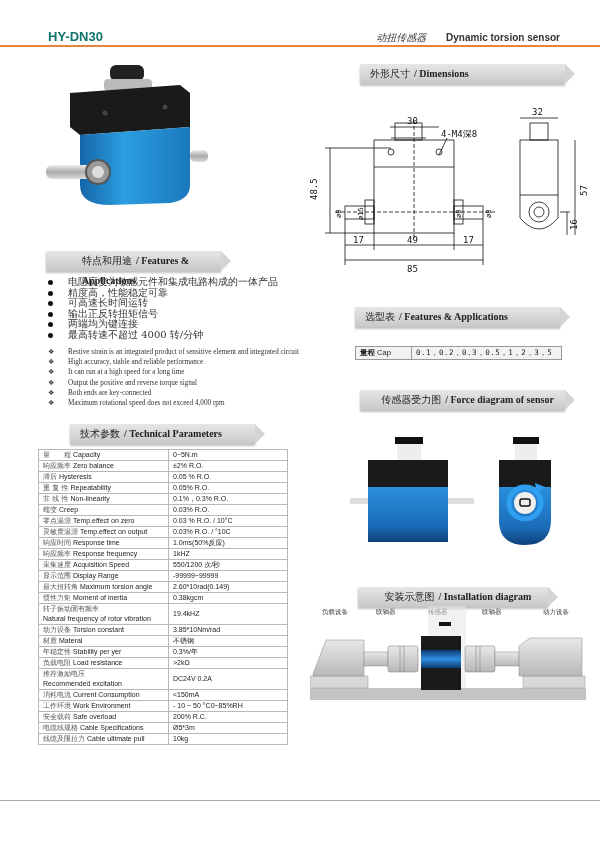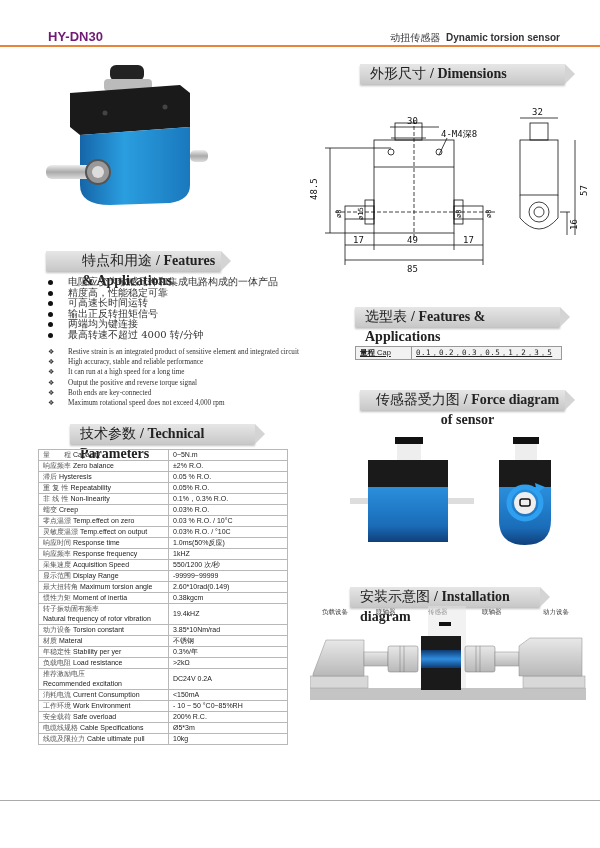--- a/index.html
+++ b/index.html
@@ -1,25 +1,25 @@
 <!DOCTYPE html>
 <html><head>
 <meta charset="utf-8">
 <style>
   * { box-sizing: border-box; margin: 0; padding: 0; }
   html, body { width: 600px; height: 848px; background: #ffffff; overflow: hidden; }
   body { position: relative; font-family: "Liberation Sans", sans-serif; color: #222; }
 
-  .header-title { position: absolute; left: 48px; top: 29px; font-size: 13px; font-weight: bold; color: #701a75; }
+  .header-title { position: absolute; left: 48px; top: 29px; font-size: 13px; font-weight: bold; color: #0f766e; }
   .header-sub { position: absolute; right: 40px; top: 31px; font-size: 10px; font-weight: bold; color: #333; }
-  .header-sub .cn { font-family: "DejaVu Serif", serif; font-weight: normal; margin-right: 3px; }
+  .header-sub .cn { font-family: "DejaVu Serif", serif; font-style: italic; font-weight: normal; margin-right: 17px; }
   .header-line { position: absolute; left: 0; top: 45px; width: 600px; height: 2px; background: #e8843a; }
 
   .banner { position: absolute; height: 20px; background: linear-gradient(180deg, #e6e6e6 0%, #c8c8c8 100%);
-            box-shadow: 0 2px 2px rgba(0,0,0,0.25); font-family: "Liberation Serif", serif; font-size: 14px;
+            box-shadow: 0 2px 2px rgba(0,0,0,0.25); font-family: "Liberation Serif", serif; font-size: 10px;
             font-weight: bold; color: #222; line-height: 20px; padding-left: 10px; }
   .banner::after { content: ""; position: absolute; right: -10px; top: 0; width: 0; height: 0;
                    border-top: 10px solid transparent; border-bottom: 10px solid transparent; border-left: 10px solid #d4d4d4; }
   .banner .cn { font-weight: normal; margin-right: 4px; }
 
   .photo { position: absolute; left: 40px; top: 55px; width: 180px; height: 190px; }
 
   .dims { position: absolute; left: 305px; top: 100px; width: 290px; height: 180px; }
   .dims text { font-family: "DejaVu Sans Mono", monospace; font-size: 9px; fill: #111; }
 
@@ -32,21 +32,21 @@
   .list-en li .dmd { position: absolute; left: 0; top: 0; font-size: 7px; color: #333; }
 
   .param-table { position: absolute; left: 38px; top: 449px; width: 250px; border-collapse: collapse;
                  font-size: 7px; color: #222; }
   .param-table td { border: 1px solid #b8b8b8; padding: 0 4px; height: 10.8px; line-height: 10px; vertical-align: middle; }
   .param-table td.k { width: 130px; }
   .param-table td .cn { font-family: "DejaVu Serif", serif; color: #555; margin-right: 2px; }
   .param-table tr.tall td { height: 21px; }
 
   .cap-table { position: absolute; left: 355px; top: 346px; width: 207px; border-collapse: collapse; font-size: 7.5px; }
-  .cap-table td { border: 1px solid #999; height: 13px; padding: 0 4px; background: #f2f2f2; text-decoration: underline; }
+  .cap-table td { border: 1px solid #999; height: 13px; padding: 0 4px; background: #f2f2f2; }
   .cap-table td.k { width: 56px; font-weight: bold; }
   .cap-table td.v { font-family: "DejaVu Sans Mono", monospace; letter-spacing: 0.5px; }
 
   .force { position: absolute; left: 350px; top: 425px; width: 230px; height: 120px; }
   .install { position: absolute; left: 310px; top: 606px; width: 290px; height: 100px; }
   .install-label { position: absolute; font-size: 6.5px; color: #333; top: 608px; }
 
   .footer-line { position: absolute; left: 0; top: 800px; width: 600px; height: 1px; background: #aaa; }
 </style>
 </head>
@@ -310,21 +310,21 @@
         <td class="k"><span class="cn">电缆线规格</span><span>Cable Specifications</span></td>
         <td>Ø5*3m</td>
       </tr>
       <tr>
         <td class="k"><span class="cn">线缆及限拉力</span><span>Cable ultimate pull</span></td>
         <td>10kg</td>
       </tr>
     </tbody>
 </table>
 
-<div class="banner" style="left:350px; top:587px; width:190px;">
+<div class="banner" style="left:358px; top:587px; width:190px;text-align:center;">
   <span class="cn">安装示意图</span><span>/ Installation diagram</span>
 </div>
 
 <span class="install-label" style="left:322px;">负载设备</span>
 <span class="install-label" style="left:376px;">联轴器</span>
 <span class="install-label" style="left:428px;">传感器</span>
 <span class="install-label" style="left:482px;">联轴器</span>
 <span class="install-label" style="left:543px;">动力设备</span>
 
 <svg class="install" viewBox="0 0 290 100">

